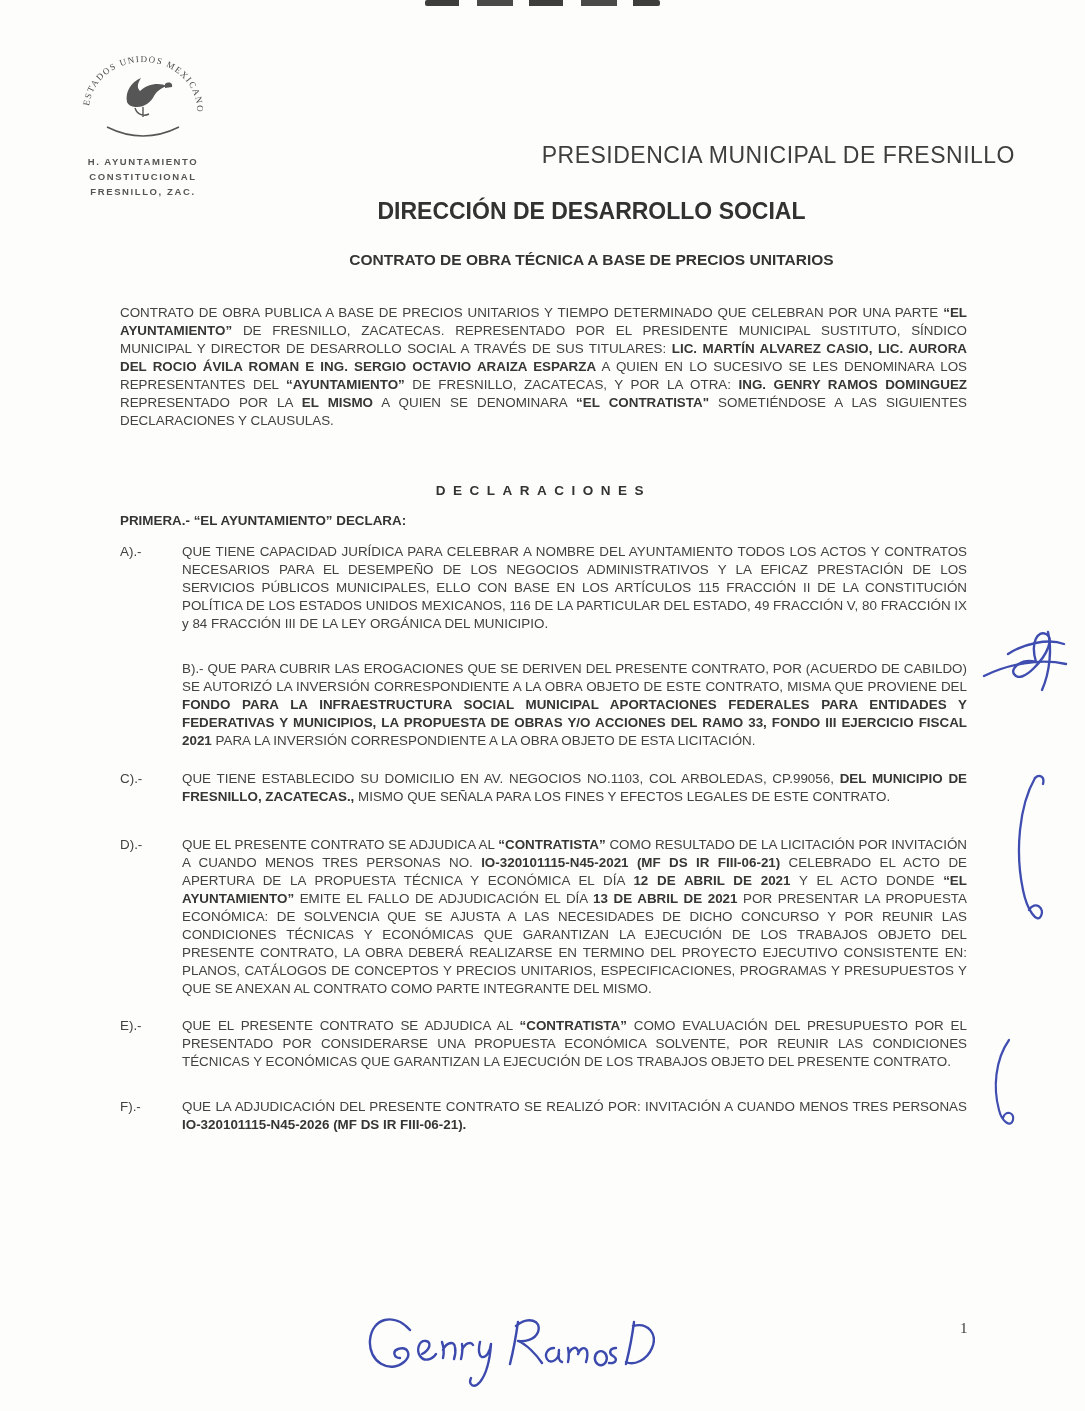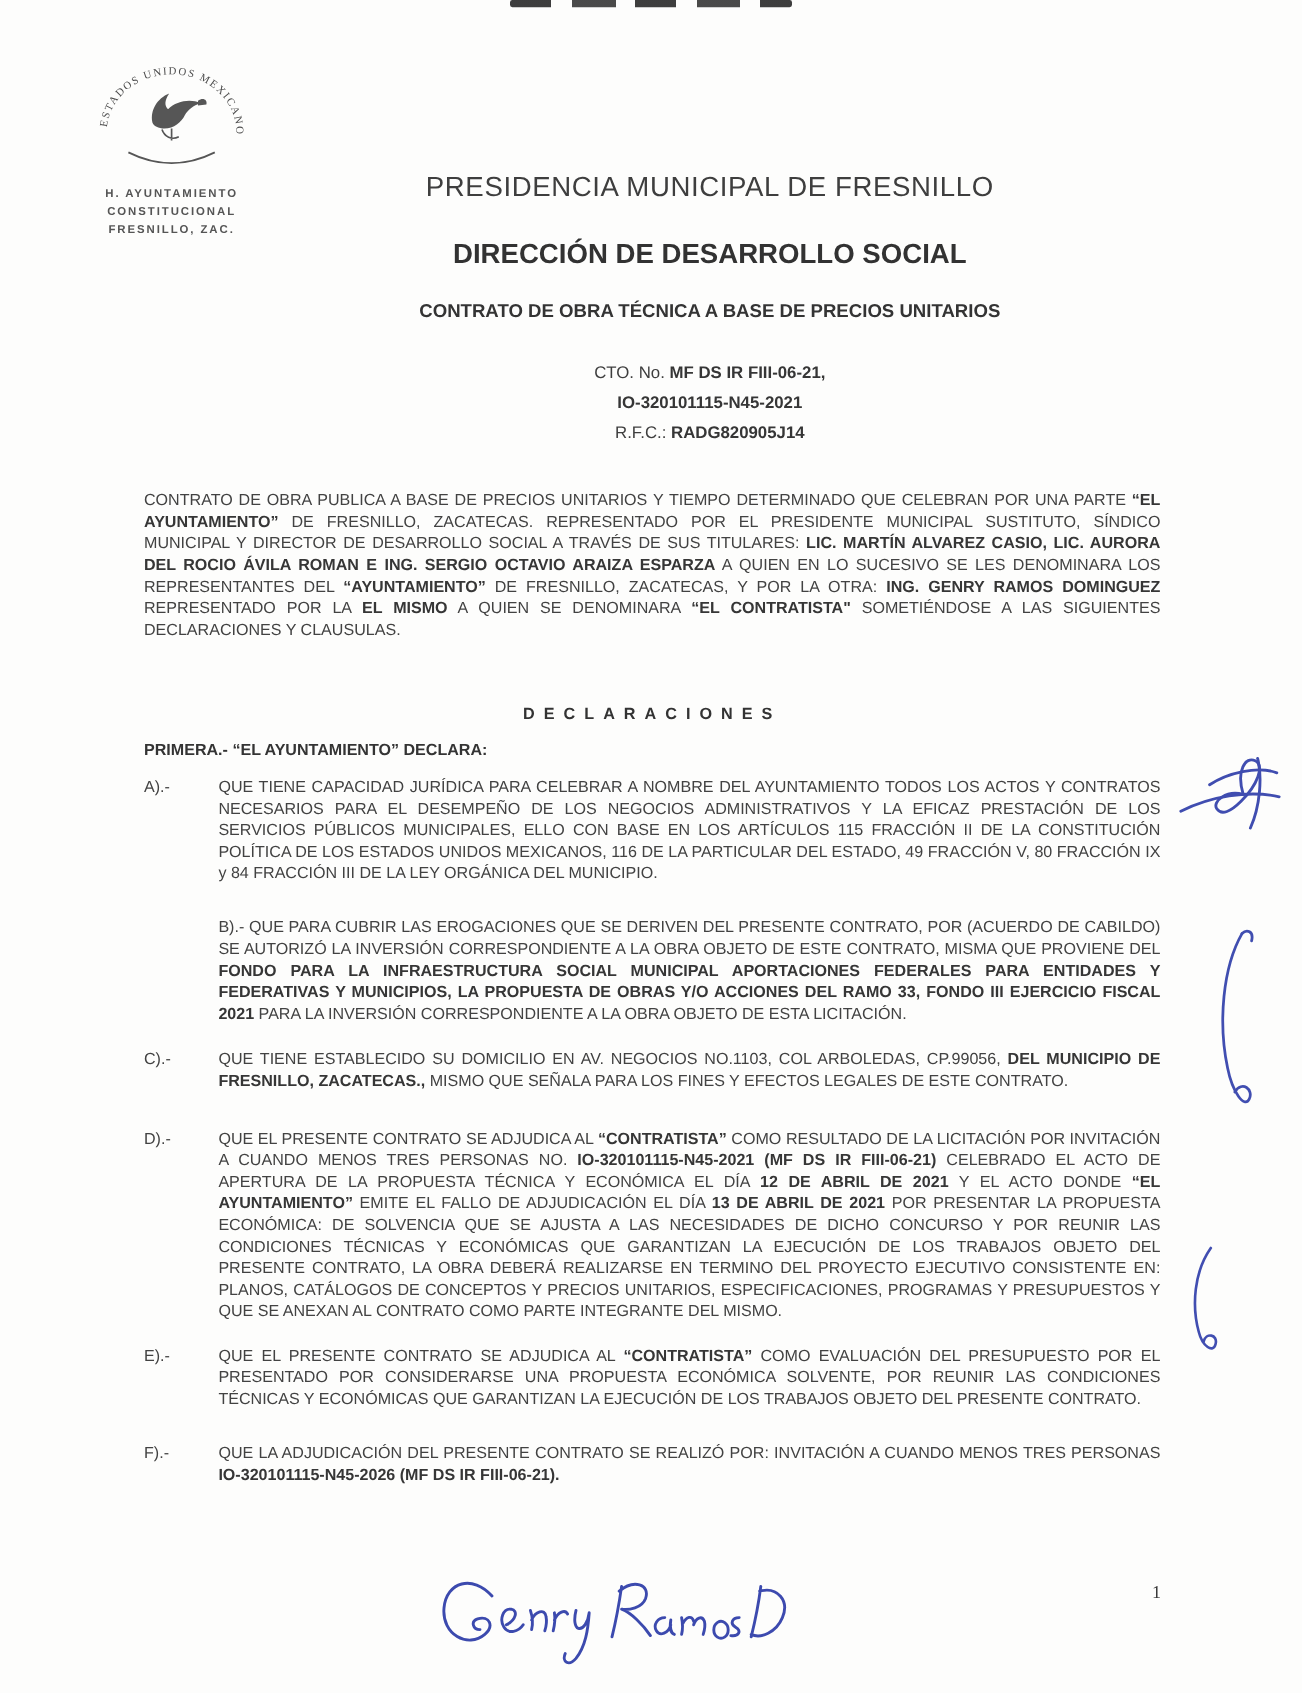--- a/index.html
+++ b/index.html
@@ -18,21 +18,21 @@
   .artifact{
     position:absolute;top:0;left:425px;width:235px;height:6px;
     background:repeating-linear-gradient(90deg,#1c1c1c 0 34px,transparent 34px 52px,#2a2a2a 52px 88px,transparent 88px 104px);
     border-radius:2px;opacity:.85;
   }
   
   .letterhead{position:absolute;left:64px;top:44px;width:158px;text-align:center;}
   .org-lines{margin-top:4px;font-size:9.5px;letter-spacing:1.6px;color:#555;line-height:15px;font-weight:bold;}
   
   .header{text-align:center;padding:0 70px 0 168px;}
-  .doc-title{margin-top:142px;font-size:23px;font-weight:400;letter-spacing:.5px;color:#3e3e3e;}
+  .doc-title{margin-top:142px;font-size:23px;font-weight:400;letter-spacing:.5px;color:#3e3e3e;text-align:right;}
   .dept-title{margin-top:29px;font-size:23px;font-weight:700;color:#323232;}
   .contract-title{margin-top:26px;font-size:15.5px;font-weight:700;color:#343434;}
   .cto-block{margin-top:29px;font-size:14px;line-height:25px;color:#3e3e3e;}
   
   .content{margin:35px 118px 0 120px;font-size:13.4px;line-height:18px;}
   .intro{text-align:justify;}
   .decl-heading{margin-top:52px;text-align:center;font-weight:700;letter-spacing:7.5px;font-size:13.5px;color:#333;}
   .clause-heading{margin-top:12px;font-weight:700;color:#343434;}
   .decl-item{display:flex;}
   .decl-label{flex:none;width:62px;}
@@ -80,25 +80,20 @@
       <div>H. AYUNTAMIENTO</div>
       <div>CONSTITUCIONAL</div>
       <div>FRESNILLO, ZAC.</div>
     </div>
   </div>
 
   <div class="header">
     <div class="doc-title">PRESIDENCIA MUNICIPAL DE FRESNILLO</div>
     <div class="dept-title">DIRECCIÓN DE DESARROLLO SOCIAL</div>
     <div class="contract-title">CONTRATO DE OBRA TÉCNICA A BASE DE PRECIOS UNITARIOS</div>
-    <div class="cto-block">
-      <div><span>CTO. No. </span><span class="b">MF DS IR FIII-06-21,</span></div>
-      <div><span class="b">IO-320101115-N45-2021</span></div>
-      <div><span>R.F.C.: </span><span class="b">RADG820905J14</span></div>
-    </div>
   </div>
 
   <div class="content">
     <p class="intro"><span>CONTRATO DE OBRA PUBLICA A BASE DE PRECIOS UNITARIOS Y TIEMPO DETERMINADO QUE CELEBRAN POR UNA PARTE </span><span class="b">“EL AYUNTAMIENTO”</span><span> DE FRESNILLO, ZACATECAS. REPRESENTADO POR EL PRESIDENTE MUNICIPAL SUSTITUTO, SÍNDICO MUNICIPAL Y DIRECTOR DE DESARROLLO SOCIAL A TRAVÉS DE SUS TITULARES: </span><span class="b">LIC. MARTÍN ALVAREZ CASIO, LIC. AURORA DEL ROCIO ÁVILA ROMAN E  ING. SERGIO OCTAVIO ARAIZA ESPARZA</span><span> A QUIEN EN LO SUCESIVO SE LES DENOMINARA LOS REPRESENTANTES DEL </span><span class="b">“AYUNTAMIENTO”</span><span> DE FRESNILLO, ZACATECAS, Y POR LA OTRA: </span><span class="b">ING. GENRY RAMOS DOMINGUEZ</span><span> REPRESENTADO POR LA </span><span class="b">EL MISMO</span><span>  A QUIEN SE DENOMINARA </span><span class="b">“EL CONTRATISTA"</span><span> SOMETIÉNDOSE A LAS   SIGUIENTES DECLARACIONES Y CLAUSULAS.</span></p>
 
     <div class="decl-heading">DECLARACIONES</div>
     <div class="clause-heading">PRIMERA.- “EL AYUNTAMIENTO” DECLARA:</div>
 
     <div class="decl-item mt-a">
       <div class="decl-label">A).-</div>

